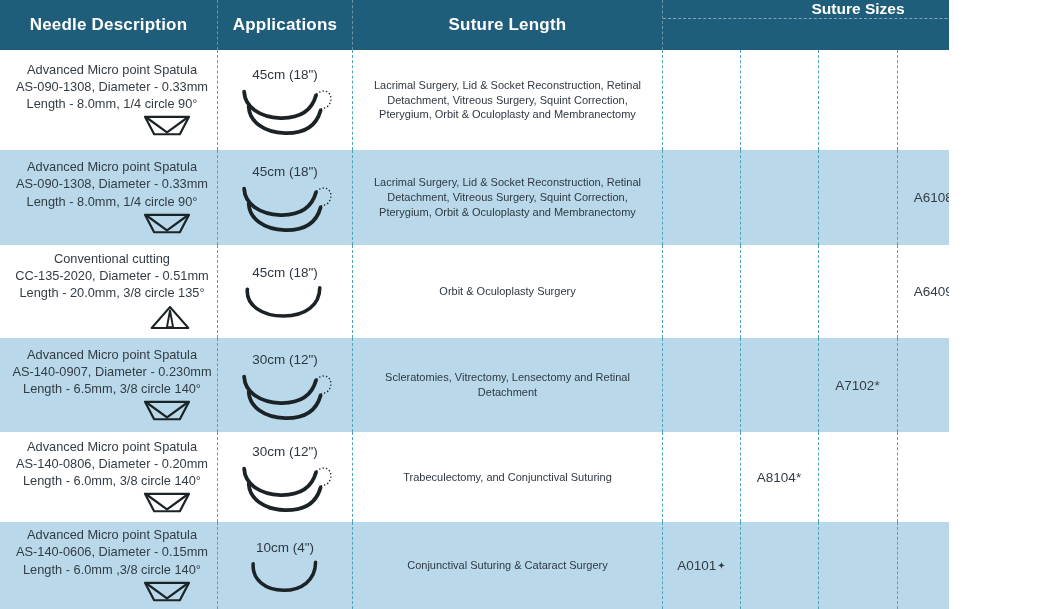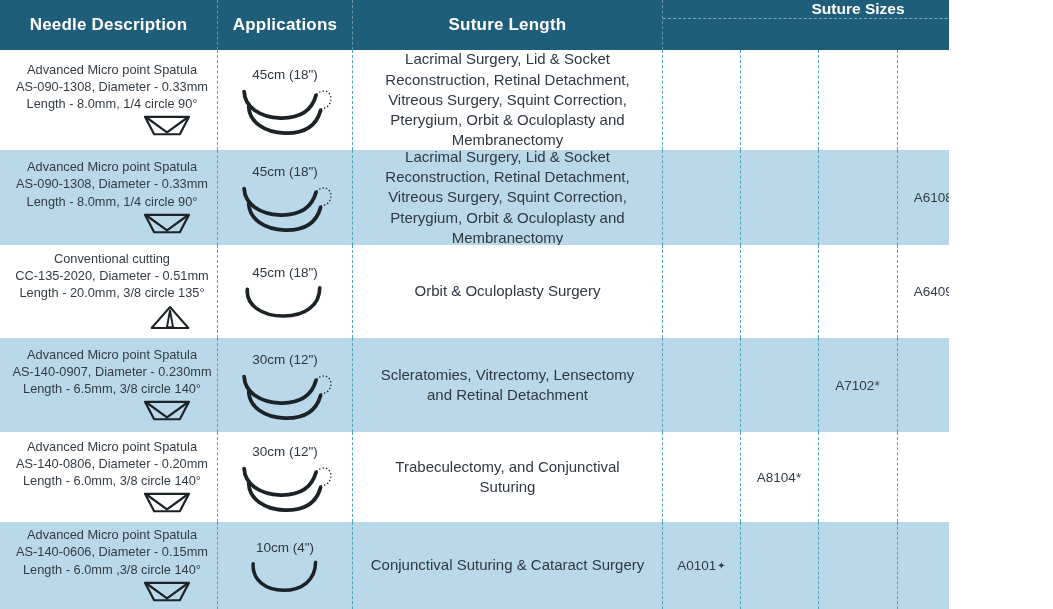--- a/index.html
+++ b/index.html
@@ -39,21 +39,21 @@
   }
   .h-size-label + .h-size-label{border-left:1px dashed rgba(255,255,255,.3);text-decoration:underline;}
   .cell{display:flex;align-items:center;justify-content:center;background:#ffffff;}
   .alt{background:#b9d9ea;}
   .vline{border-left:1px dashed #4da4b8;}
   .c-desc{flex-direction:column;padding:4px 4px 6px 11px;}
   .desc-lines{font-size:12.8px;line-height:1.33;text-align:center;color:#333c44;}
   .point-icon-wrap{width:100%;display:flex;justify-content:flex-end;padding-right:22px;box-sizing:border-box;margin-top:3px;}
   .c-len{flex-direction:column;padding-top:6px;}
   .len-label{font-size:13.5px;color:#2f3842;margin-bottom:2px;}
-  .c-apps{font-size:15px;line-height:1.35;text-align:center;padding:0 16px;color:#2f3842;}
+  .c-apps{font-size:11px;line-height:1.35;text-align:center;padding:0 16px;color:#2f3842;}
   .c-size{font-size:13.5px;color:#333c44;}
   .c-size sup{font-size:10px;line-height:0;margin-left:1px;}
   svg{display:block;}
 </style>
 </head>
 <body>
 
 <div class="table">
 
   <div class="hcell">Needle Description</div>

